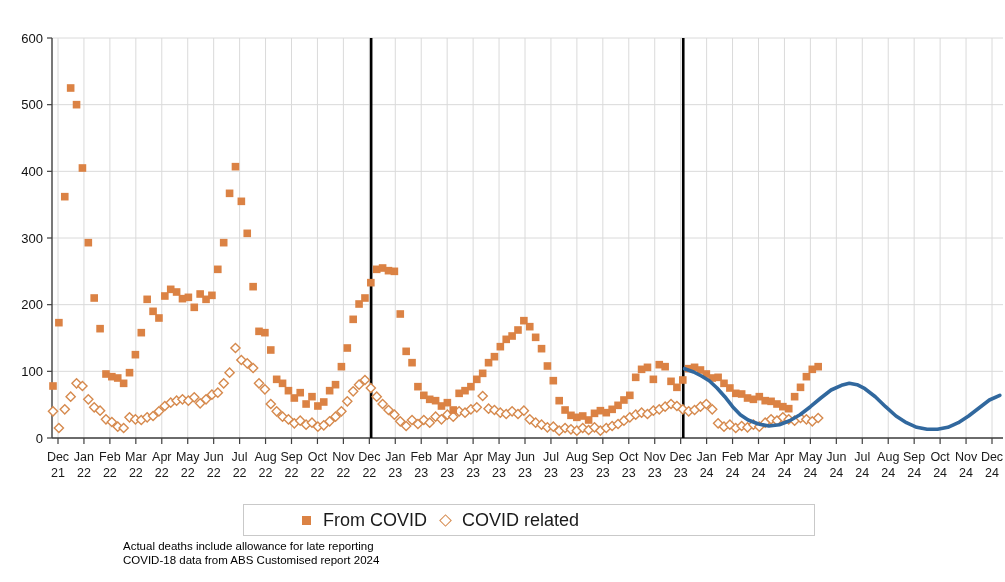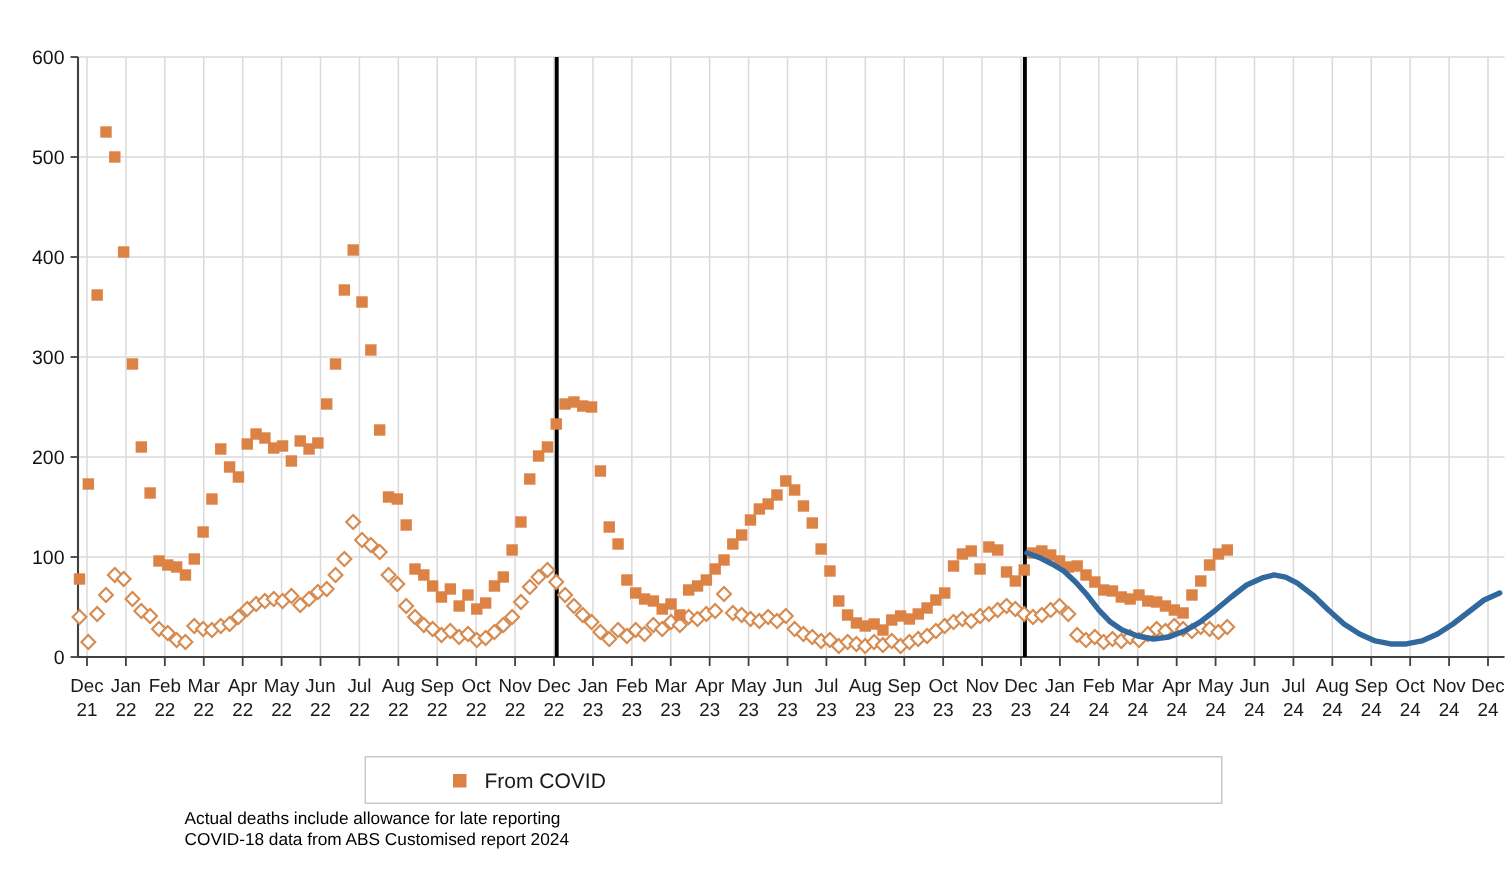--- a/index.html
+++ b/index.html
@@ -2,21 +2,21 @@
 <html><head>
 <meta charset="utf-8">
 <style>
   html,body{margin:0;padding:0;background:#fff;}
   #stage{position:relative;width:1005px;height:582px;background:#fff;overflow:hidden;
          font-family:"Liberation Sans",sans-serif;}
   #chart-svg{position:absolute;left:0;top:0;}
   #legend-box{position:absolute;left:243px;top:504px;width:570px;height:30px;
               border:1px solid #c9c9c9;background:#fff;}
   .legend-item{position:absolute;top:0;height:30px;display:flex;align-items:center;gap:12px;
-               font-size:14px;color:#1a1a1a;white-space:nowrap;}
+               font-size:18px;color:#1a1a1a;white-space:nowrap;}
   .mk-square{width:9px;height:9px;background:#DB8244;display:inline-block;}
   .mk-diamond{width:7px;height:7px;border:1.5px solid #D68A4E;background:#fff;
               transform:rotate(45deg);display:inline-block;}
   .mk-line{width:27px;height:4px;background:#31689E;border-radius:2px;display:inline-block;}
   #footnotes{position:absolute;left:75px;top:540px;font-size:11.5px;color:#000;line-height:13.5px;margin-left:48px;}
 </style>
 </head>
 <body>
 
 <div id="stage">
@@ -467,19 +467,23 @@
         <rect x="814.3722222222223" y="362.8666666666667" width="7.6" height="7.6" fill="#DB8244"></rect>
       </g>
       <polyline points="684.6,368.7 693.6,372.0 701.4,376.0 709.2,380.7 717.0,388.0 724.8,396.7 732.6,406.7 740.3,414.7 748.1,420.0 758.5,424.0 768.9,426.0 779.3,424.7 789.6,420.7 800.0,414.7 810.4,406.7 820.8,398.0 831.1,390.0 841.5,385.3 849.3,383.3 857.1,384.7 864.9,388.7 875.3,396.7 885.6,406.7 896.0,416.0 906.4,422.7 916.8,427.3 927.1,429.3 937.5,429.3 947.9,427.3 958.3,422.7 968.6,416.0 979.0,408.0 989.4,400.0 999.8,395.3" fill="none" stroke="#31689E" stroke-width="3.6" stroke-linecap="round" stroke-linejoin="round"></polyline>
     </svg>
 
   <div id="legend-box">
     <span class="legend-item" style="left:58px">
       <span class="mk-square"></span>
       <span>From COVID</span>
     </span>
+    <span class="legend-item" style="left:197px">
+      <span class="mk-diamond"></span>
+      <span>COVID related</span>
+    </span>
   </div>
 
   <div id="footnotes">
     <div>Actual deaths include allowance for late reporting</div>
     <div>COVID-18 data from ABS Customised report 2024</div>
   </div>
 </div>
 
 </body></html>

